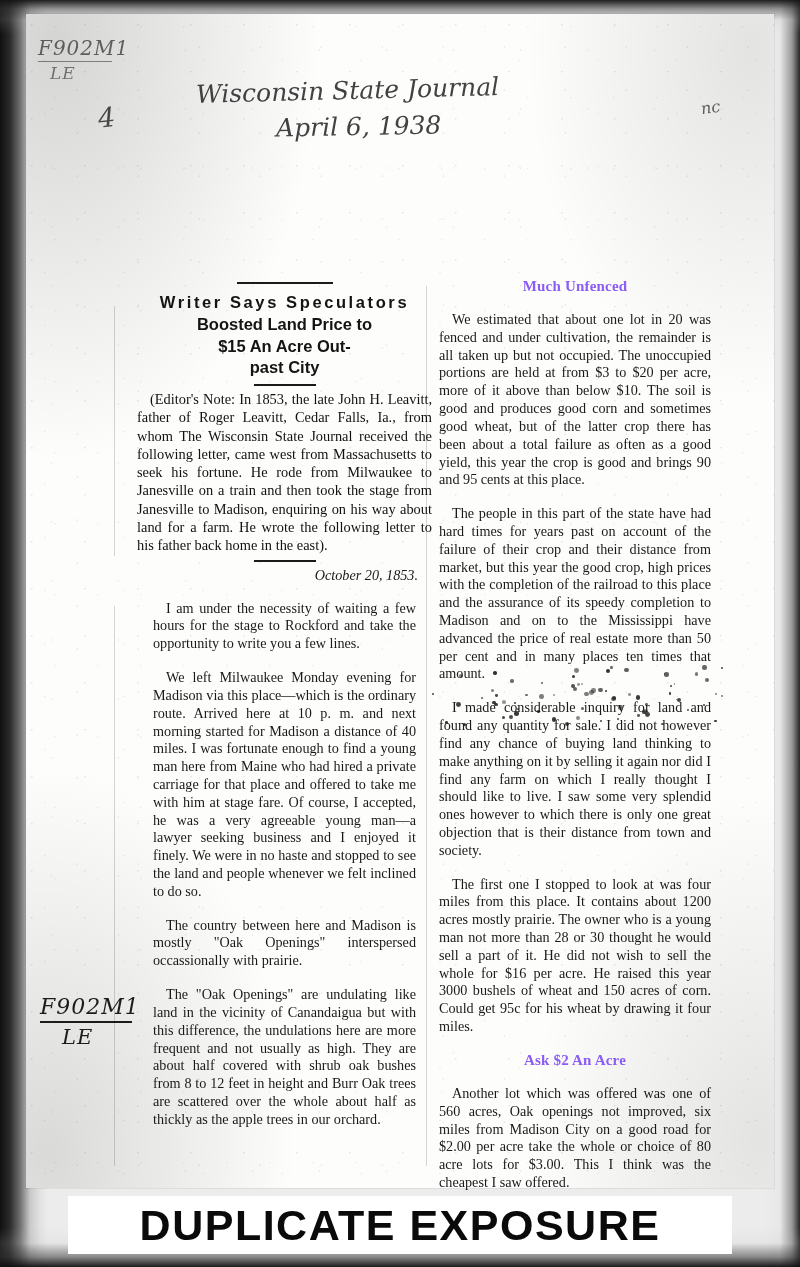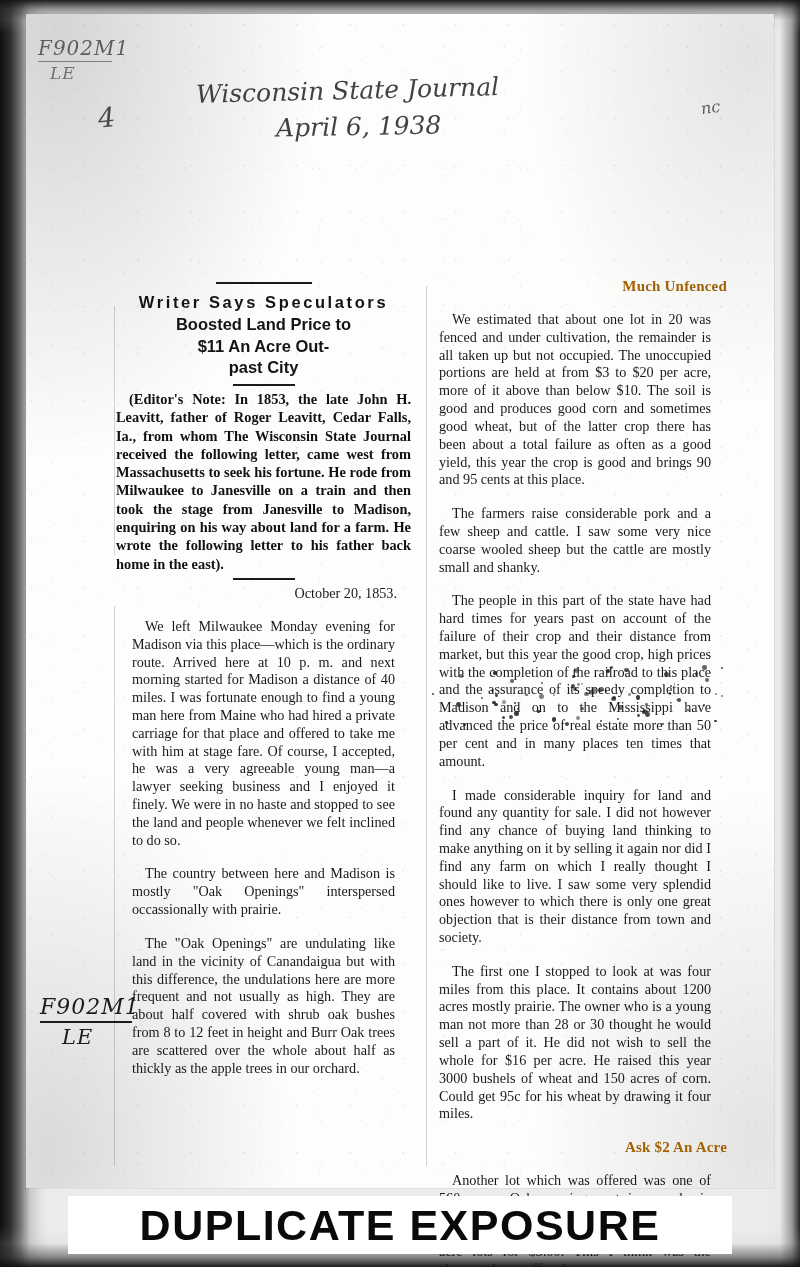--- a/index.html
+++ b/index.html
@@ -62,52 +62,52 @@
     font-family:"Liberation Serif",serif;font-weight:700;
     font-size:40px;line-height:1.12;color:#141414;
     letter-spacing:.3px;
   }
   #headline .l1{display:block;text-align:left;padding-left:26px;}
   #headline .l2{display:block;text-align:right;padding-right:4px;}
 
   
   #columns{position:absolute;left:58px;top:262px;width:640px;height:900px;}
   .col{position:absolute;top:0;width:295px;}
-  .col-left{left:32px;}
+  .col-left{left:53px;}
   .col-right{left:348px;}
 
   .deckrule{height:0;border-top:2.5px solid #1a1a1a;width:96px;margin:6px auto 8px auto;}
   .deckrule.short{width:62px;border-top-width:2px;margin:5px auto 4px auto;}
 
   .deck{
     font-family:"Liberation Sans",sans-serif;font-weight:700;
     font-size:16.5px;line-height:1.32;text-align:center;color:#141414;
   }
   .deck .spaced{letter-spacing:2.6px;}
 
   .subhead{
     font-family:"Liberation Serif",serif;font-weight:700;
-    font-size:15px;text-align:right;color:#a16207;margin:2px 0 1px 0;
+    font-size:15px;text-align:center;color:#8b5cf6;margin:2px 0 1px 0;
     letter-spacing:.2px;
   }
 
   .body{
     font-family:"Liberation Serif",serif;
     font-size:14.2px;line-height:1.255;color:#191919;
     text-align:justify;text-justify:inter-word;
     -webkit-hyphens:none;hyphens:none;
   }
   .body p{margin:16px;text-indent:13px;}
-  .editnote{font-weight:700;font-size:14.4px;line-height:1.27;text-align:justify;color:#111;}
+  .editnote{font-weight:400;font-size:14.4px;line-height:1.27;text-align:justify;color:#111;}
   .editnote p{margin:0;text-indent:13px;}
   .dateline{
     font-family:"Liberation Serif",serif;font-size:14.2px;line-height:1.27;
     color:#191919;text-align:right;padding-right:14px;
   }
-  .dateline .l2{padding-right:0;}
+  .dateline .l2{padding-right:0;font-style:italic;}
   .salutation{font-size:14.2px;line-height:1.27;color:#191919;padding-left:6px;}
 
   
   .col-right .body,.col-right .subhead{margin-left:-9px;}
   .col-right .body p{text-indent:13px;}
 
   
   #ghost{
     position:absolute;left:406px;top:650px;width:290px;height:62px;
     pointer-events:none;opacity:.95;
@@ -174,51 +174,51 @@
       <div class="regmark" style="left:30px;top:330px;height:560px;"></div>
       <div class="regmark" style="left:342px;top:10px;height:880px;"></div>
 
       <div class="col col-left">
 
         <div class="deckrule"></div>
 
         <div class="deck">
           <div class="spaced">Writer Says Speculators</div>
           <div>Boosted Land Price to</div>
-          <div>$11 An Acre Out-</div>
+          <div>$15 An Acre Out-</div>
           <div>past City</div>
         </div>
 
         <div class="deckrule short"></div>
 
         <div class="editnote">
           <p>(Editor's Note: In 1853, the late John H. Leavitt, father of Roger Leavitt, Cedar Falls, Ia., from whom The Wisconsin State Journal received the following letter, came west from Massachusetts to seek his fortune. He rode from Milwaukee to Janesville on a train and then took the stage from Janesville to Madison, enquiring on his way about land for a farm. He wrote the following letter to his father back home in the east).</p>
         </div>
 
         <div class="deckrule short"></div>
 
         <div class="dateline">
           <div class="l2">October 20, 1853.</div>
         </div>
 
 
         <div class="body">
+          <p>I am under the necessity of waiting a few hours for the stage to Rockford and take the opportunity to write you a few lines.</p>
           <p>We left Milwaukee Monday evening for Madison via this place—which is the ordinary route. Arrived here at 10 p. m. and next morning started for Madison a distance of 40 miles. I was fortunate enough to find a young man here from Maine who had hired a private carriage for that place and offered to take me with him at stage fare. Of course, I accepted, he was a very agreeable young man—a lawyer seeking business and I enjoyed it finely. We were in no haste and stopped to see the land and people whenever we felt inclined to do so.</p>
           <p>The country between here and Madison is mostly "Oak Openings" interspersed occassionally with prairie.</p>
           <p>The "Oak Openings" are undulating like land in the vicinity of Canandaigua but with this difference, the undulations here are more frequent and not usually as high. They are about half covered with shrub oak bushes from 8 to 12 feet in height and Burr Oak trees are scattered over the whole about half as thickly as the apple trees in our orchard.</p>
         </div>
       </div>
 
       <div class="col col-right">
 
         <div class="subhead">Much Unfenced</div>
 
         <div class="body">
           <p>We estimated that about one lot in 20 was fenced and under cultivation, the remainder is all taken up but not occupied. The unoccupied portions are held at from $3 to $20 per acre, more of it above than below $10. The soil is good and produces good corn and sometimes good wheat, but of the latter crop there has been about a total failure as often as a good yield, this year the crop is good and brings 90 and 95 cents at this place.</p>
-          <p>The farmers raise considerable pork and a few sheep and cattle. I saw some very nice coarse wooled sheep but the cattle are mostly small and shanky.</p>
           <p>The people in this part of the state have had hard times for years past on account of the failure of their crop and their distance from market, but this year the good crop, high prices with the completion of the railroad to this place and the assurance of its speedy completion to Madison and on to the Mississippi have advanced the price of real estate more than 50 per cent and in many places ten times that amount.</p>
           <p>I made considerable inquiry for land and found any quantity for sale. I did not however find any chance of buying land thinking to make anything on it by selling it again nor did I find any farm on which I really thought I should like to live. I saw some very splendid ones however to which there is only one great objection that is their distance from town and society.</p>
           <p>The first one I stopped to look at was four miles from this place. It contains about 1200 acres mostly prairie. The owner who is a young man not more than 28 or 30 thought he would sell a part of it. He did not wish to sell the whole for $16 per acre. He raised this year 3000 bushels of wheat and 150 acres of corn. Could get 95c for his wheat by drawing it four miles.</p>
         </div>
 
         <div class="subhead">Ask $2 An Acre</div>
 
         <div class="body">
           <p>Another lot which was offered was one of 560 acres, Oak openings not improved, six miles from Madison City on a good road for $2.00 per acre take the whole or choice of 80 acre lots for $3.00. This I think was the cheapest I saw offered.</p>
         </div>

